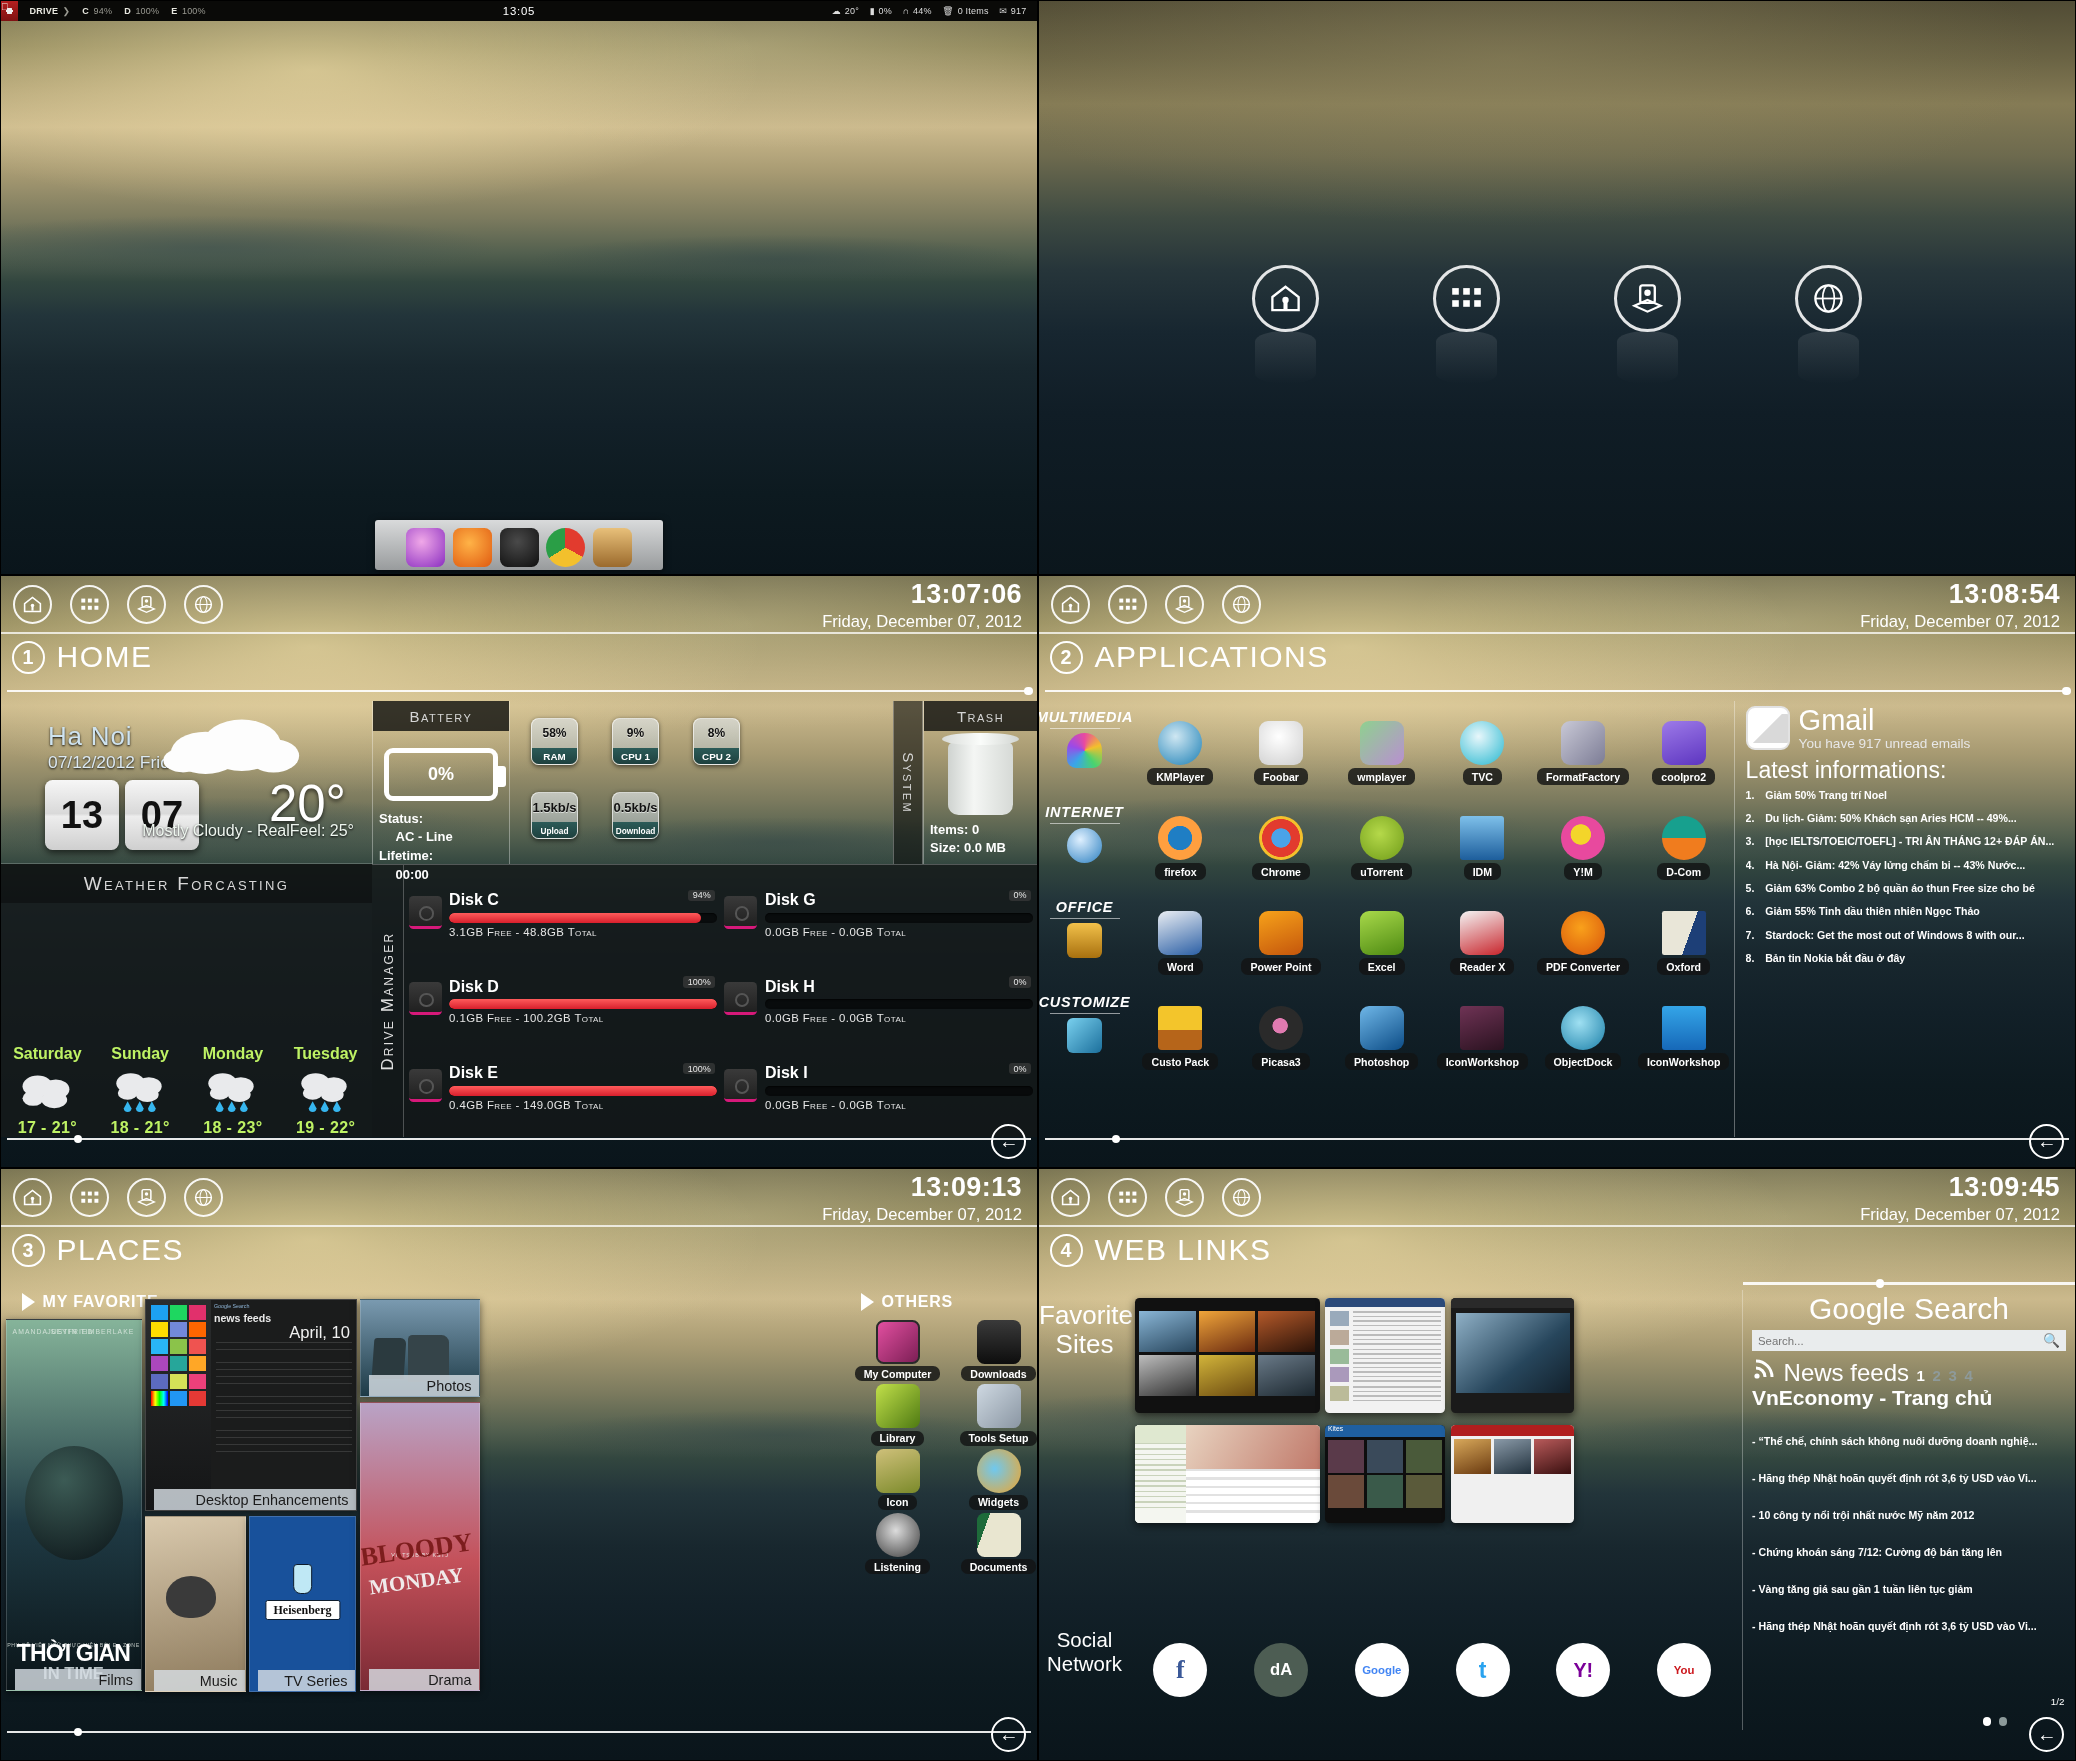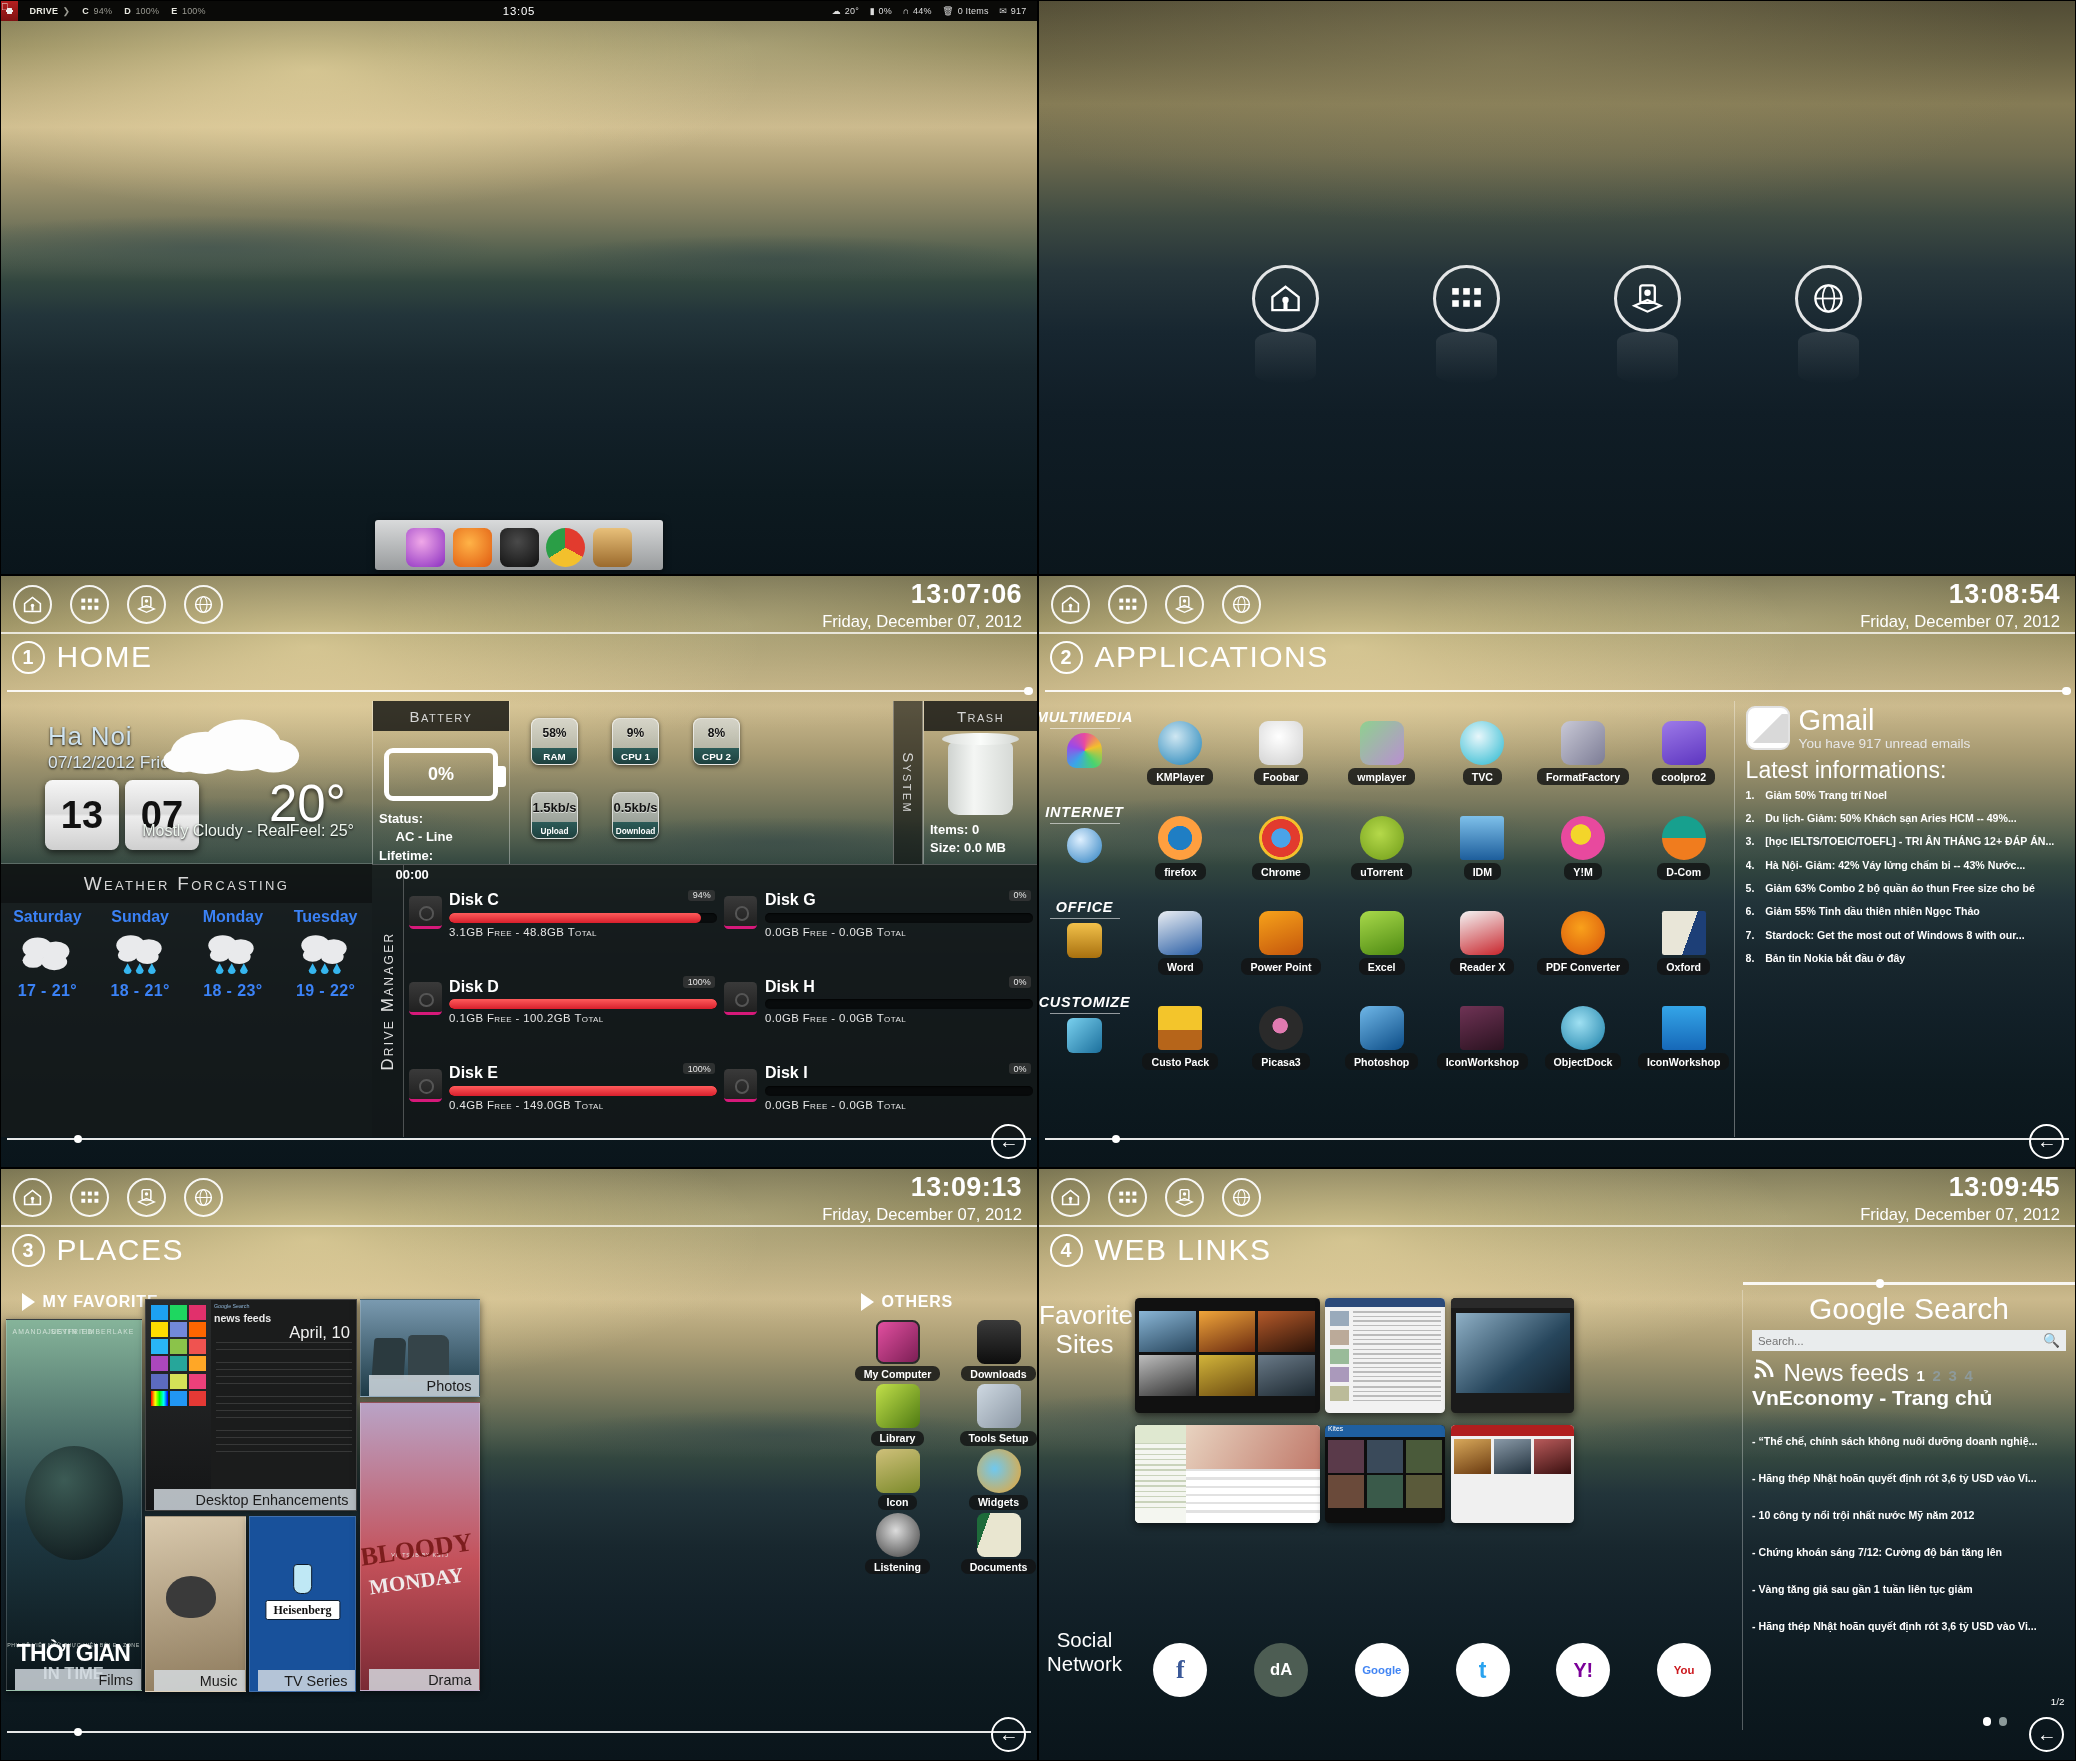--- a/index.html
+++ b/index.html
@@ -111,21 +111,21 @@
   .wdate{ position:absolute; left:47px; top:51px; color:#dce9f2; font-size:17.4px; font-weight:300; text-shadow:0 0.8px 2.3px #000;}
   .flipclock{ position:absolute; left:44px; top:79px; display:flex; gap:6px; }
   .flip{ width:74px; height:70px; border-radius:7.6px; background:linear-gradient(180deg,#f6f6f6,#d9d9d9 48%,#ededed 52%,#cfcfcf); display:flex; align-items:center; justify-content:center; font-size:38px; font-weight:bold; color:#111; box-shadow:0 3px 7.6px rgba(0,0,0,.6); }
   .cloudicon{ position:absolute; left:159px; top:4.5px; width:144px; height:83px; }
   .wtemp{ position:absolute; right:26px; top:73px; font-size:51px; color:#fff; font-weight:300; text-shadow:0 1.5px 4.5px rgba(0,0,0,.7); }
   .wcond{ position:absolute; right:18px; bottom:23px; color:#eef6ef; font-size:16px; font-weight:300; text-shadow:0 0.8px 2.3px #000;}
   .grassbar{ position:absolute; left:23px; right:10.6px; bottom:7.6px; height:70px; background:linear-gradient(180deg,#6fae31,#3d7a14 70%,#2d5d0c); border-radius:0 0 16.6px 16.6px; z-index:-1; }
 
   .fcast-title{ height:39px; background:rgba(12,14,14,.82); color:#d8d8d8; font-size:19px; letter-spacing:2.3px; display:flex; align-items:center; justify-content:center; font-variant:small-caps; }
   .fcast{ flex:1; background:rgba(22,25,26,.78); display:flex; }
-  .fday{ flex:1; display:flex; flex-direction:column; align-items:center; justify-content:flex-start; color:#3b82f6; gap:4.5px; padding-top:4.5px;}
+  .fday{ flex:1; display:flex; flex-direction:column; align-items:center; justify-content:flex-end; color:#bef264; gap:4.5px; padding-top:4.5px;}
   .fday .dn{ font-size:16px; font-weight:bold; }
   .fday .tt{ font-size:16px; font-weight:bold; letter-spacing:0.4px; }
 
   .home-mid{ flex:1; display:flex; flex-direction:column; }
   .midtop{ height:163px; display:flex; }
   .batt{ width:138px; border-left:0.8px solid rgba(255,255,255,.35); border-right:0.8px solid rgba(255,255,255,.35); position:relative; }
   .batt-h{ height:30px; background:rgba(12,14,12,.8); color:#d5d5d5; font-size:15px; letter-spacing:1.5px; display:flex; align-items:center; justify-content:center; font-variant:small-caps;}
   .battshape{ margin:16.6px auto 0; width:114px; height:53px; border:5.3px solid #fff; border-radius:9px; position:relative; display:flex; align-items:center; justify-content:center; color:#fff; font-size:18px; font-weight:bold; }
   .battshape:after{ content:""; position:absolute; right:-13px; top:13.6px; width:9px; height:21px; background:#fff; border-radius:0 3px 3px 0; }
   .battinfo{ color:#fff; font-size:13px; font-weight:bold; padding:9px 0 0 6px; line-height:1.45; }

